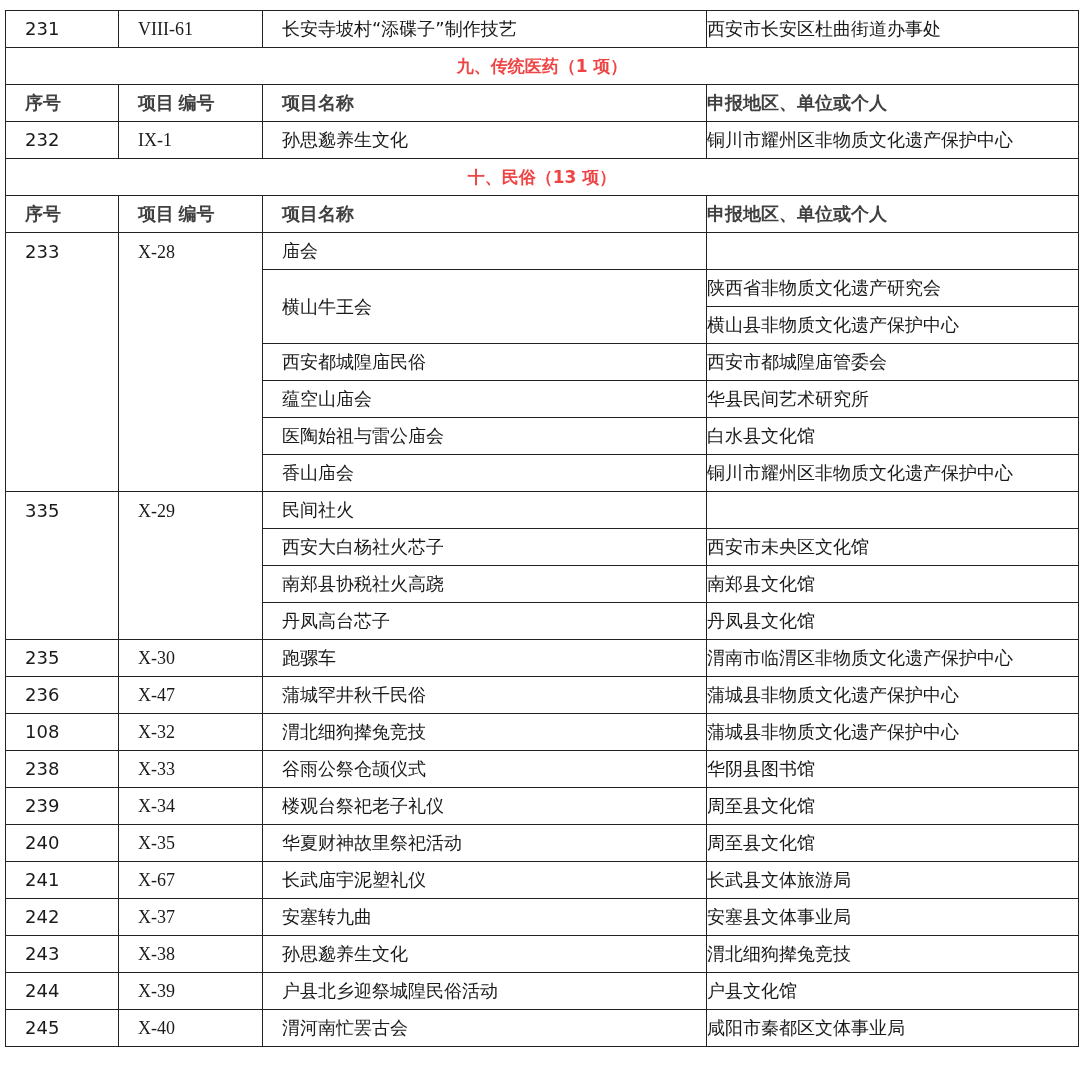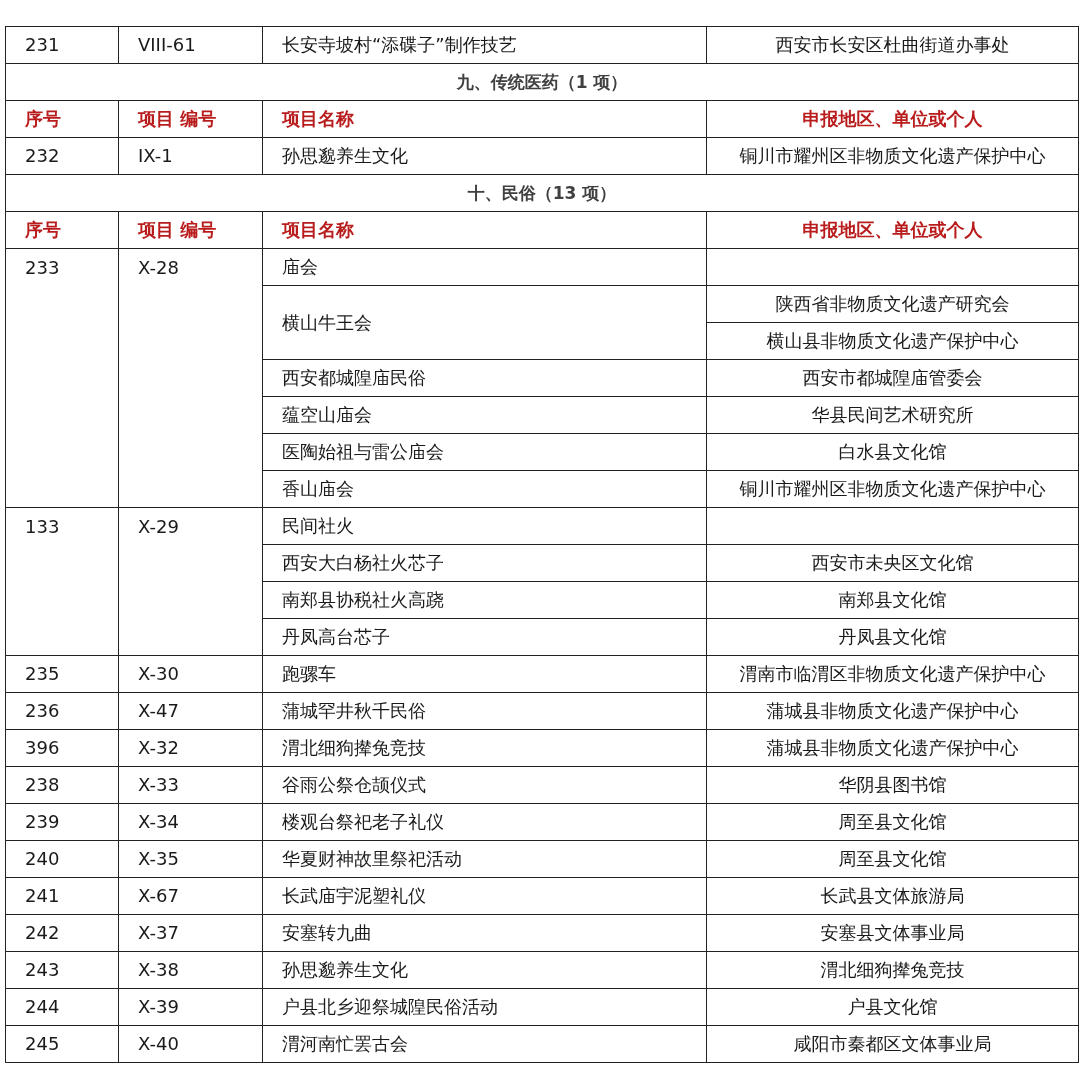--- a/index.html
+++ b/index.html
@@ -1,32 +1,32 @@
 <!DOCTYPE html>
 <html><head>
 <meta charset="utf-8">
 <style>
   html, body { margin: 0; padding: 0; background: #ffffff; }
   body { width: 1080px; height: 1092px; position: relative; overflow: hidden;
          font-family: "DejaVu Sans", "Liberation Sans", sans-serif; color: #1a1a1a; }
-  table { position: absolute; left: 5px; top: 26px; width: 1073px;
+  table { position: absolute; left: 5px; top: 10px; width: 1073px;
           border-collapse: collapse; table-layout: fixed; padding-left: 22px; }
   col.c1 { width: 113px; }
   col.c2 { width: 144px; }
   col.c3 { width: 444px; }
   col.c4 { width: 372px; }
   td { border: 1.5px solid #222; height: 36px; padding: 0; font-size: 18px;
        vertical-align: middle; white-space: nowrap; overflow: hidden; line-height: 20px; }
   td.num { padding-left: 19px; }
-  td.code { padding-left: 19px; }
+  td.code { padding-left: 19px; font-family: Liberation Serif, serif; }
   td.name { padding-left: 19px; }
-  td.org { padding-left: 0; text-align: center; }
+  td.org { padding-left: 0; }
   td.top { vertical-align: top; padding-top: 9px; }
-  td.section { text-align: center; color: #404040; font-weight: bold; font-size: 17px; }
-  tr.hdr td { color: #b91c1c; font-weight: bold; font-size: 18px; }
+  td.section { text-align: center; color: #ef4444; font-weight: bold; font-size: 17px; }
+  tr.hdr td { color: #404040; font-weight: bold; font-size: 18px; }
 </style>
 </head>
 <body>
 
 <table>
   <colgroup>
       <col class="c1">
       <col class="c2">
       <col class="c3">
       <col class="c4">
@@ -90,21 +90,21 @@
     <tr>
       <td class="name">医陶始祖与雷公庙会</td>
       <td class="org">白水县文化馆</td>
     </tr>
     <tr>
       <td class="name">香山庙会</td>
       <td class="org">铜川市耀州区非物质文化遗产保护中心</td>
     </tr>
 
     <tr>
-      <td rowspan="4" class="num top">133</td>
+      <td rowspan="4" class="num top">335</td>
       <td rowspan="4" class="code top">X-29</td>
       <td class="name">民间社火</td>
       <td class="org"></td>
     </tr>
     <tr>
       <td class="name">西安大白杨社火芯子</td>
       <td class="org">西安市未央区文化馆</td>
     </tr>
     <tr>
       <td class="name">南郑县协税社火高跷</td>
@@ -121,21 +121,21 @@
       <td class="name">跑骡车</td>
       <td class="org">渭南市临渭区非物质文化遗产保护中心</td>
     </tr>
     <tr>
       <td class="num">236</td>
       <td class="code">X-47</td>
       <td class="name">蒲城罕井秋千民俗</td>
       <td class="org">蒲城县非物质文化遗产保护中心</td>
     </tr>
     <tr>
-      <td class="num">396</td>
+      <td class="num">108</td>
       <td class="code">X-32</td>
       <td class="name">渭北细狗撵兔竞技</td>
       <td class="org">蒲城县非物质文化遗产保护中心</td>
     </tr>
     <tr>
       <td class="num">238</td>
       <td class="code">X-33</td>
       <td class="name">谷雨公祭仓颉仪式</td>
       <td class="org">华阴县图书馆</td>
     </tr>

